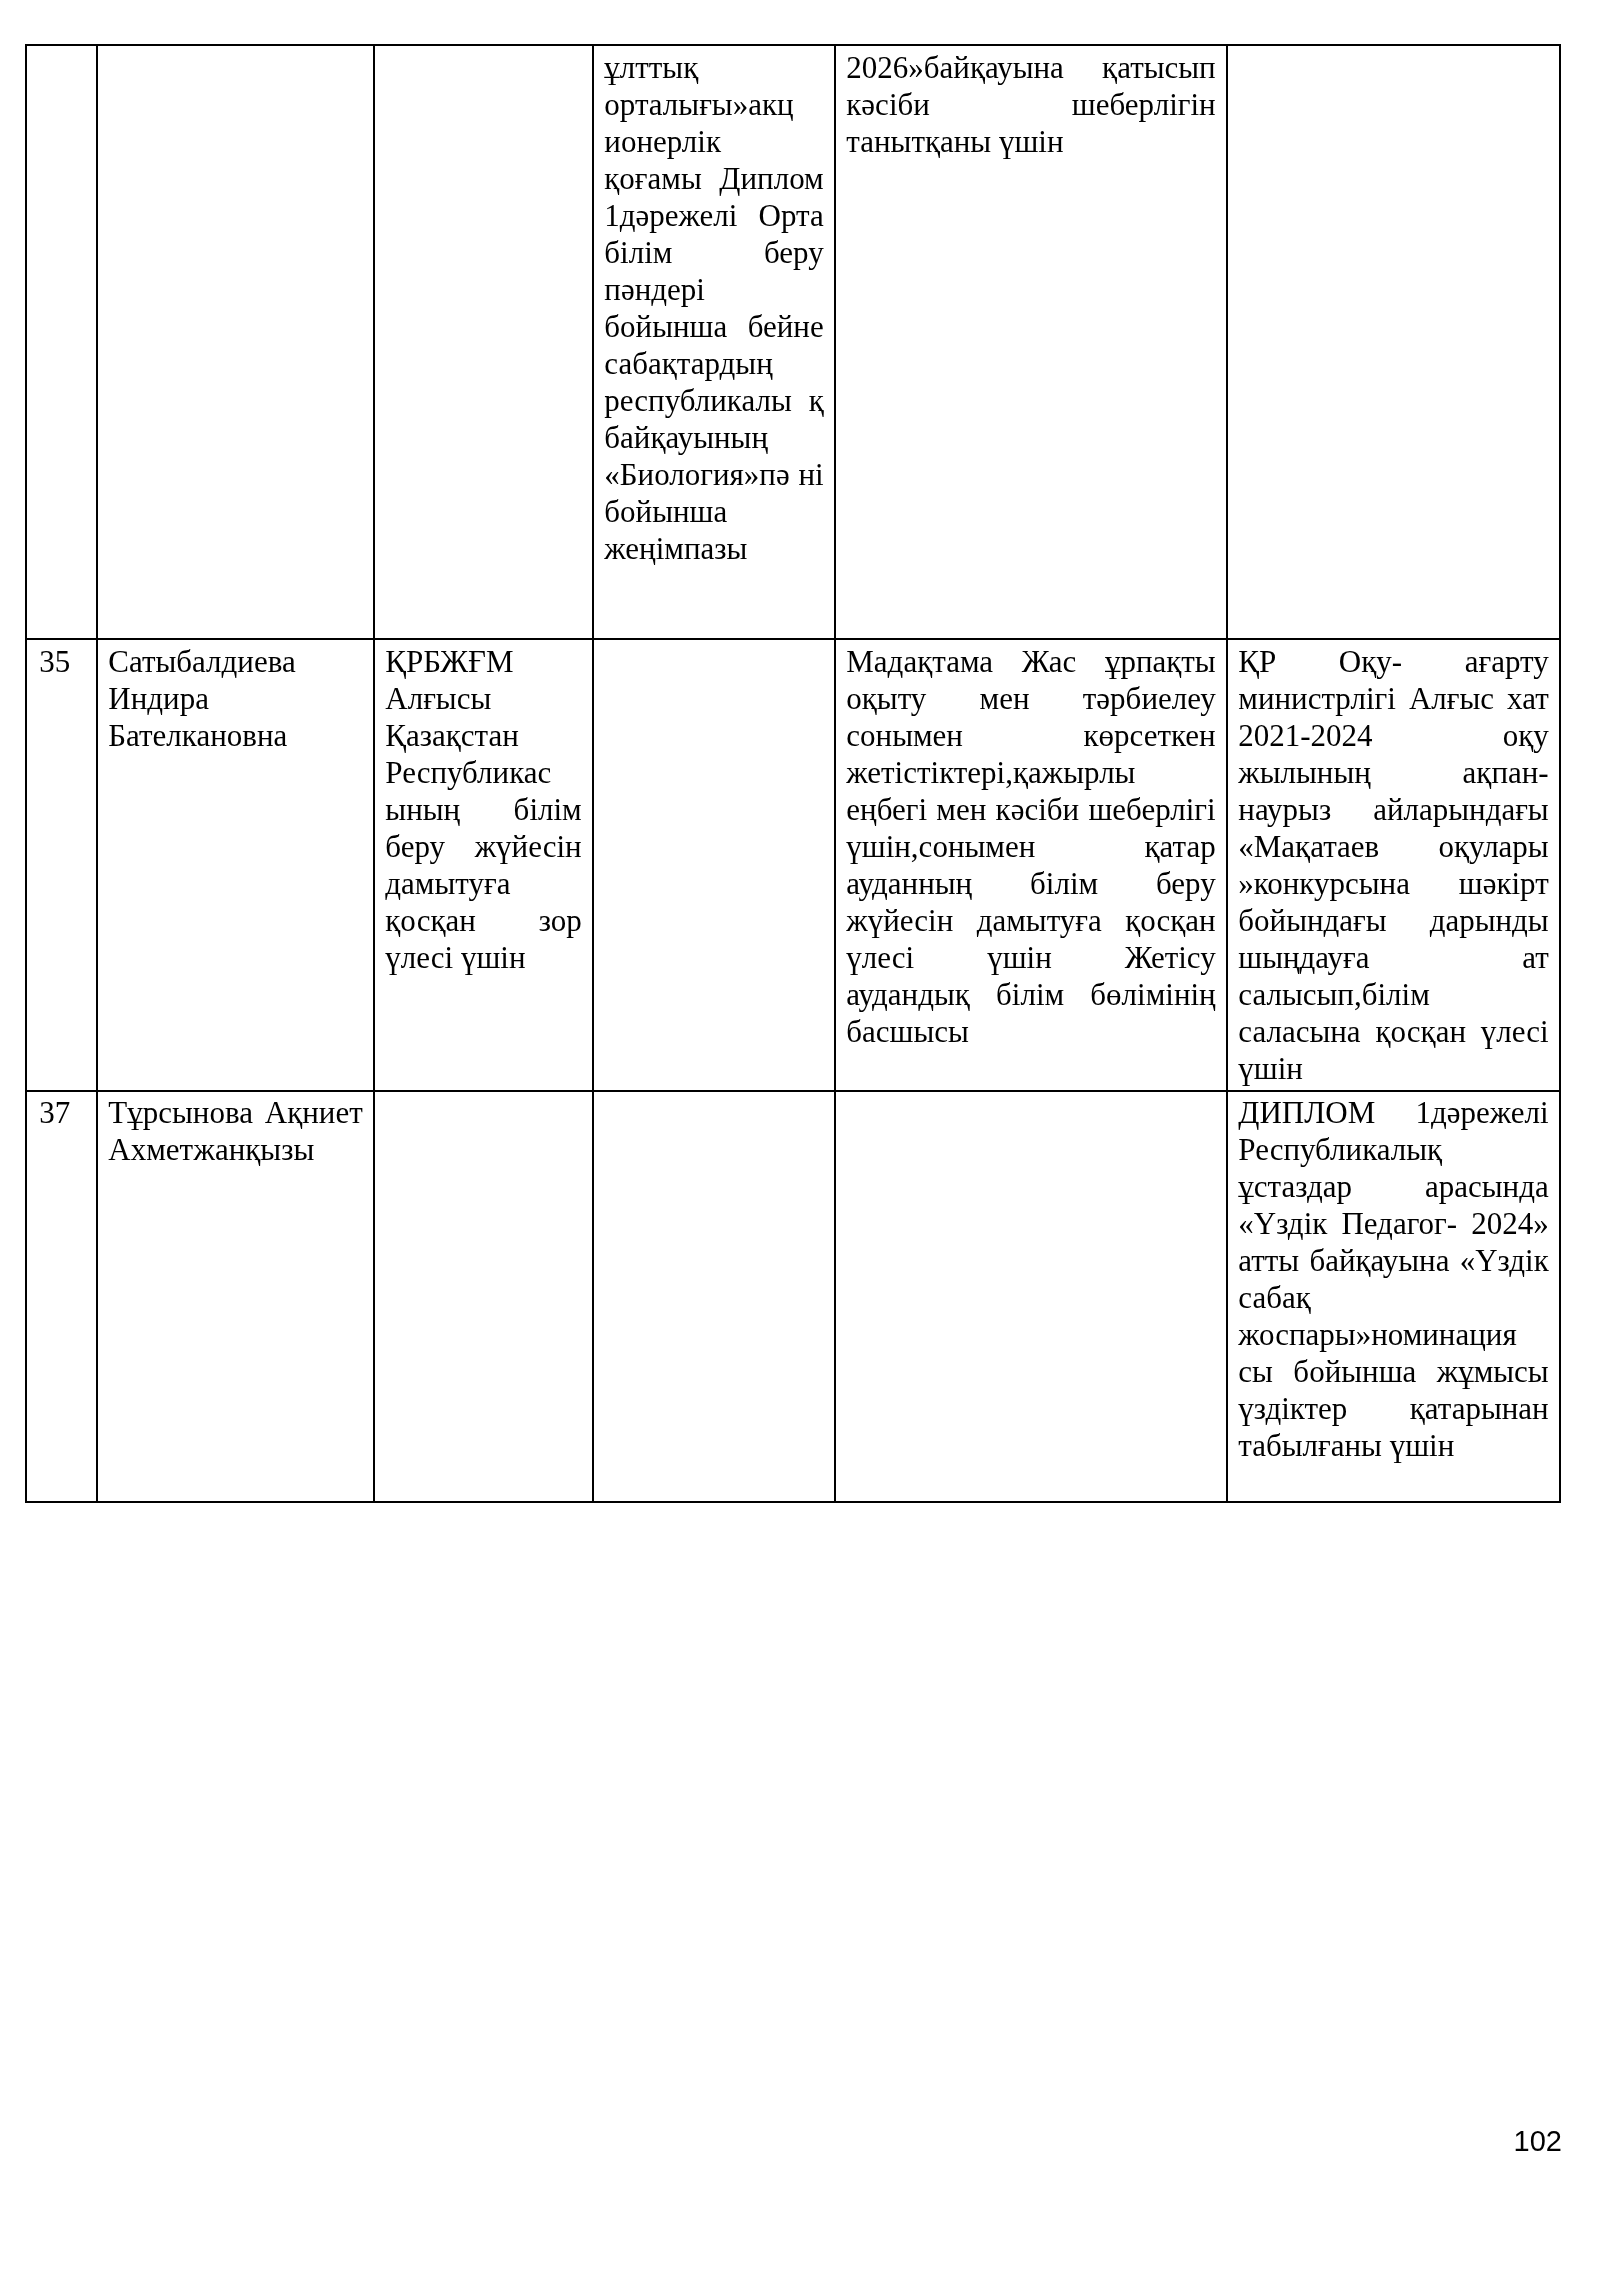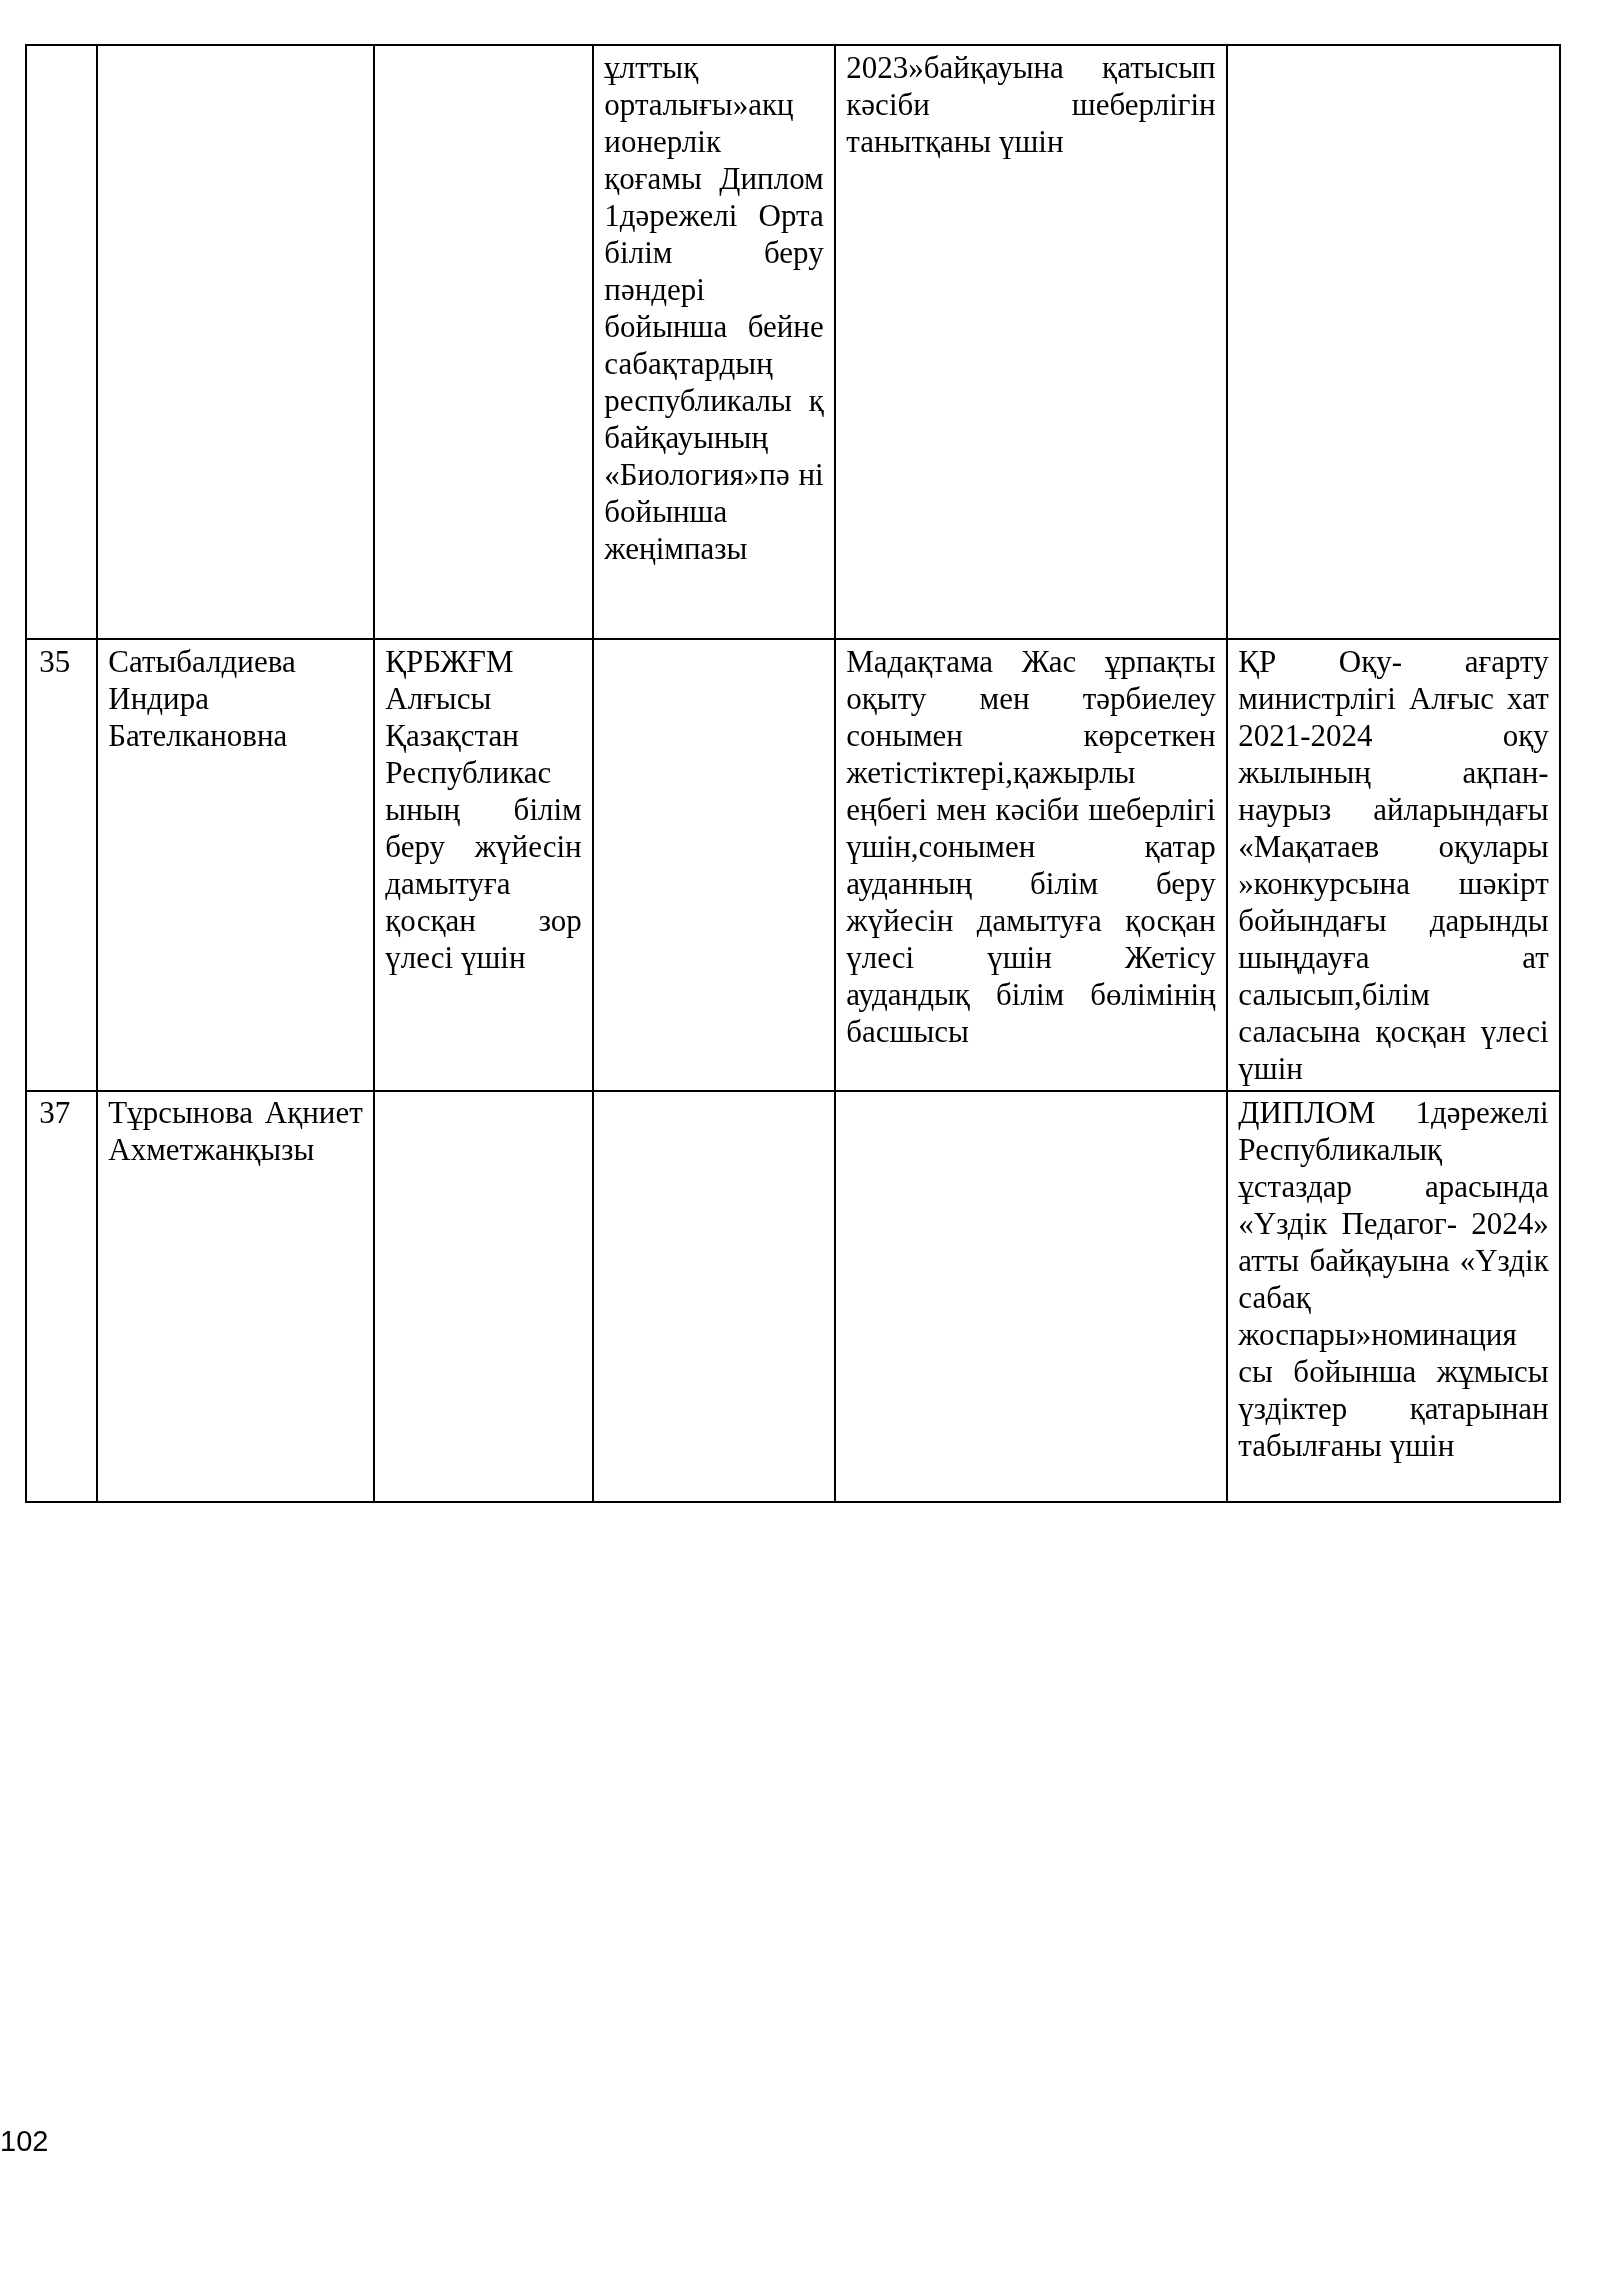--- a/index.html
+++ b/index.html
@@ -51,21 +51,21 @@
     width: 1509px;
     font-size: 32px;
     line-height: 40px;
     text-align: justify;
   }
   .page-number {
     position: absolute;
     left: 0;
     top: 2125px;
     width: 1562px;
-    text-align: left;
+    text-align: right;
     font-family: "Liberation Sans", "DejaVu Sans", sans-serif;
     font-size: 29px;
     line-height: 33px;
   }
 </style>
 </head>
 <body>
 
 <div class="page">
 
@@ -77,21 +77,21 @@
       <col style="width:242px">
       <col style="width:392px">
       <col style="width:333px">
     </colgroup>
     <tbody>
       <tr class="row-cont">
         <td class="cell-no"></td>
         <td></td>
         <td></td>
         <td>ұлттық орталығы»акц ионерлік қоғамы Диплом 1дәрежелі Орта білім беру пәндері бойынша бейне сабақтардың республикалы қ байқауының «Биология»пә ні бойынша жеңімпазы</td>
-        <td>2023»байқауына қатысып кәсіби шеберлігін танытқаны үшін</td>
+        <td>2026»байқауына қатысып кәсіби шеберлігін танытқаны үшін</td>
         <td></td>
       </tr>
       <tr class="row-35">
         <td class="cell-no">35</td>
         <td>Сатыбалдиева Индира Бателкановна</td>
         <td>ҚРБЖҒМ Алғысы Қазақстан Республикас ының білім беру жүйесін дамытуға қосқан зор үлесі үшін</td>
         <td></td>
         <td>Мадақтама Жас ұрпақты оқыту мен тәрбиелеу сонымен көрсеткен жетістіктері,қажырлы еңбегі мен кәсіби шеберлігі үшін,сонымен қатар ауданның білім беру жүйесін дамытуға қосқан үлесі үшін Жетісу аудандық білім бөлімінің басшысы</td>
         <td>ҚР Оқу- ағарту министрлігі Алғыс хат 2021-2024 оқу жылының ақпан- наурыз айларындағы «Мақатаев оқулары »конкурсына шәкірт бойындағы дарынды шыңдауға ат салысып,білім саласына қосқан үлесі үшін</td>
       </tr>

